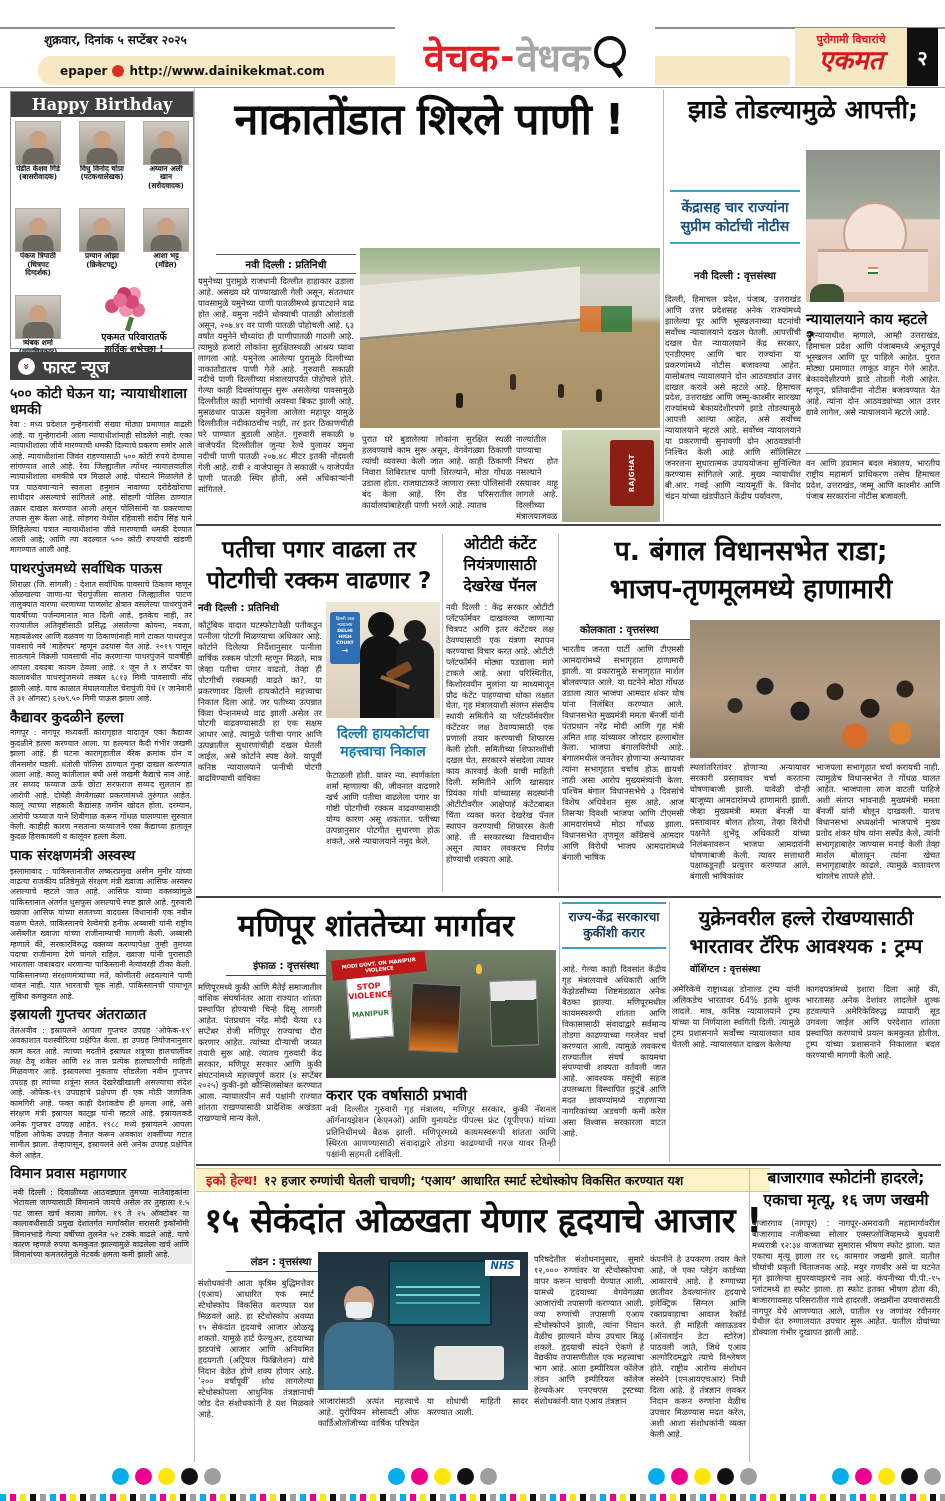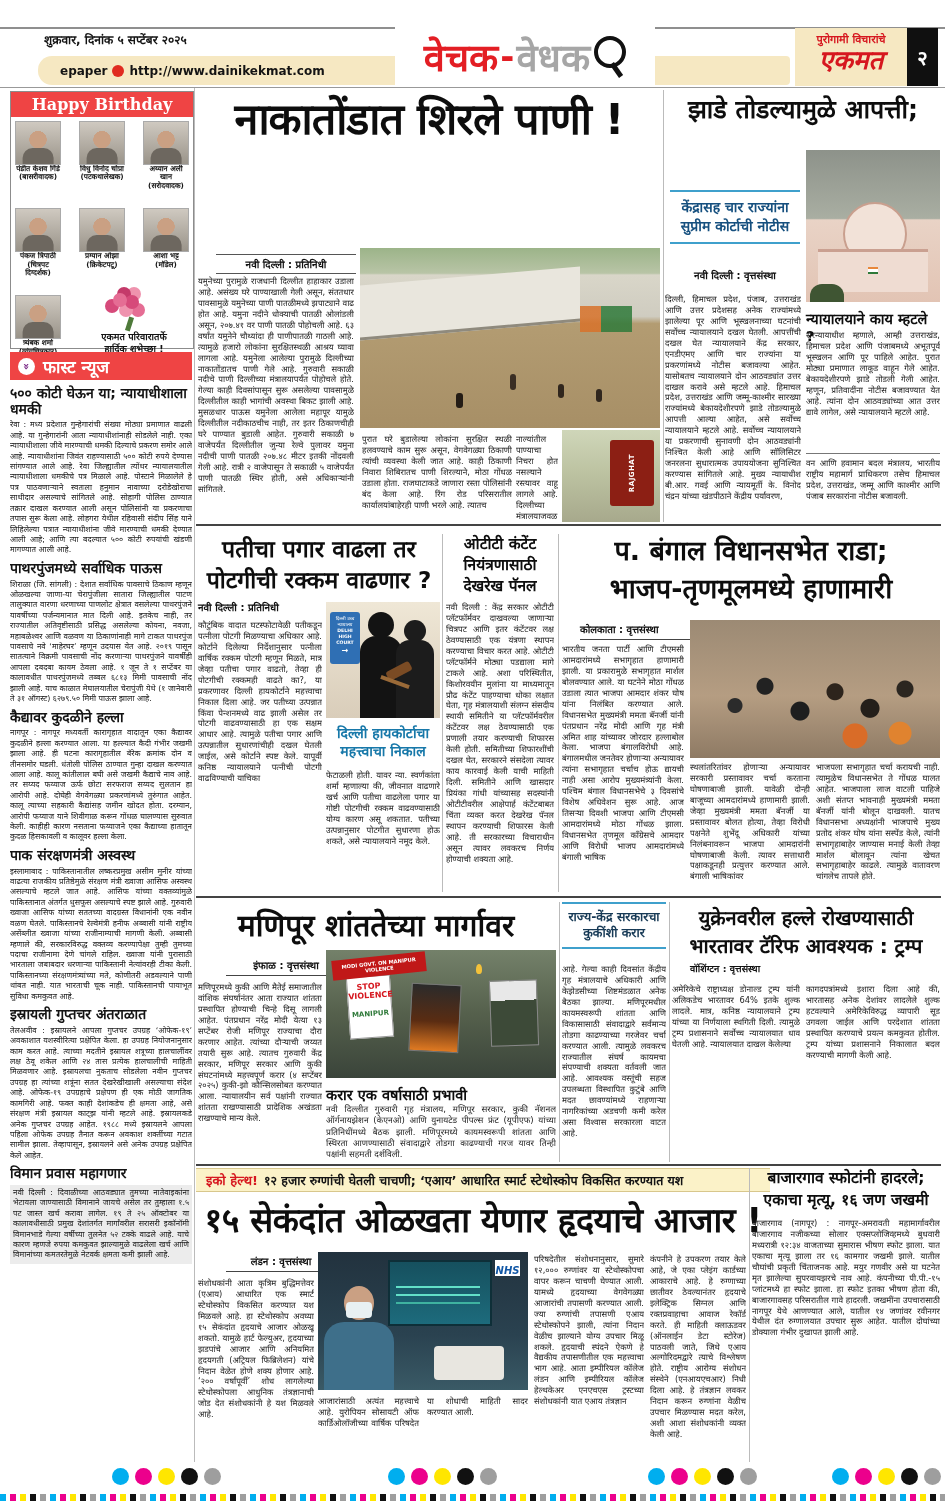--- a/index.html
+++ b/index.html
@@ -4,21 +4,21 @@
 <style>
 html,body{margin:0;padding:0;background:#e8e8e8}
 .page{position:relative;width:945px;height:1501px;background:#fff;overflow:hidden;
   font-family:"DejaVu Sans","Liberation Sans",sans-serif;color:#141414}
 .abs{position:absolute}
 .bt{font-size:8.3px;line-height:1.32;text-align:justify;color:#1c1c1c;overflow:hidden}
 .by{font-weight:bold;font-size:10px;color:#111}
 .rule-h{position:absolute;background:#777;height:1px}
 .rule-v{position:absolute;background:#bbb;width:1px}
 .center{text-align:center}
-.purple{background:#ef4444}
+.purple{background:#404040}
 .photo{position:absolute;overflow:hidden;background:#c8c1b2}
 .h900{font-weight:900;color:#0d0d0d}
 .dots{position:absolute;display:flex;gap:6px}
 .dot{width:17px;height:17px;border-radius:50%}
 .face{position:relative;border:1px solid #aaa;background:
   radial-gradient(circle at 50% 42%,#caa083 0 26%,rgba(0,0,0,0) 27%),
   linear-gradient(180deg,#cfc9c0 0%,#9a948a 100%)}
 .face:after{content:"";position:absolute;left:50%;bottom:0;transform:translateX(-50%);
   width:70%;height:38%;border-radius:10px 10px 0 0;background:#6d675f}
 </style>
@@ -276,21 +276,21 @@
   <div class="abs" style="left:196px;top:1168px;width:574px;height:24px;background:#fbf2c8;border-top:1px solid #d8c78c;border-bottom:1px solid #d8c78c;display:flex;align-items:center;gap:6px;padding-left:10px;box-sizing:border-box">
     <span style="color:#d6171f;font-weight:900;font-size:13px">इको हेल्थ!</span>
     <span style="font-weight:bold;font-size:12.5px">१२ हजार रुग्णांची घेतली चाचणी; ‘एआय’ आधारित स्मार्ट स्टेथोस्कोप विकसित करण्यात यश</span>
   </div>
   <div class="abs center h900" style="left:196px;top:1196px;width:574px;font-size:34px;letter-spacing:-0.5px">१५ सेकंदांत ओळखता येणार हृदयाचे आजार !</div>
   <div class="abs by center" style="left:226px;top:1254px;width:110px;border-bottom:1px solid #444;padding-bottom:3px">लंडन : वृत्तसंस्था</div>
   <div class="abs bt" style="left:198px;top:1278px;width:116px;height:184px">संशोधकांनी आता कृत्रिम बुद्धिमत्तेवर (एआय) आधारित एक स्मार्ट स्टेथोस्कोप विकसित करण्यात यश मिळवले आहे. हा स्टेथोस्कोप अवघ्या १५ सेकंदांत हृदयाचे आजार ओळखू शकतो. यामुळे हार्ट फेल्युअर, हृदयाच्या झडपांचे आजार आणि अनियमित हृदयगती (अट्रियल फिब्रिलेशन) यांचे निदान वेळेत होणे शक्य होणार आहे. ‘२०० वर्षांपूर्वी’ शोध लागलेल्या स्टेथोस्कोपला आधुनिक तंत्रज्ञानाची जोड देत संशोधकांनी हे यश मिळवले आहे.</div>
   <div class="photo" style="left:318px;top:1252px;width:210px;height:138px;background:linear-gradient(180deg,#22323e 0%,#2a4250 60%,#3a5a66 100%)">
     <div style="position:absolute;left:70px;top:8px;width:100px;height:62px;background:linear-gradient(180deg,#16505e,#1d6b7c);border:2px solid #0e2f38"></div>
     <div style="position:absolute;left:78px;top:34px;width:84px;height:2px;background:#62e0c8;box-shadow:0 8px 0 #62e0c8,0 16px 0 #3fb3a0"></div>
-    <div style="position:absolute;right:8px;top:8px;width:25px;height:16px;background:#fff;display:flex;align-items:flex-end;justify-content:center">
+    <div style="position:absolute;right:8px;top:8px;width:35px;height:16px;background:#fff;display:flex;align-items:flex-start;justify-content:center">
       <span style="color:#1157a6;font-weight:900;font-size:10px;font-style:italic">NHS</span>
     </div>
     <div style="position:absolute;left:26px;top:34px;width:30px;height:34px;border-radius:50%;background:#caa083"></div>
     <div style="position:absolute;left:28px;top:50px;width:26px;height:16px;border-radius:4px;background:#e8f0f2"></div>
     <div style="position:absolute;left:6px;top:70px;width:70px;height:68px;border-radius:20px 20px 0 0;background:#3e6f8a"></div>
     <div style="position:absolute;right:24px;bottom:10px;width:70px;height:34px;background:#e8e6e0;border-radius:4px"></div>
   </div>
   <div class="abs bt" style="left:318px;top:1396px;width:210px;height:66px;column-count:2;column-gap:8px">आजारांसाठी अत्यंत महत्त्वाचे आहे. युरोपियन सोसायटी ऑफ कार्डिओलॉजीच्या वार्षिक परिषदेत या शोधाची माहिती सादर करण्यात आली.</div>
   <div class="abs bt" style="left:534px;top:1254px;width:110px;height:208px">परिषदेतील संशोधनानुसार, सुमारे १२,००० रुग्णांवर या स्टेथोस्कोपचा वापर करून चाचणी घेण्यात आली. यामध्ये हृदयाच्या वेगवेगळ्या आजारांची तपासणी करण्यात आली. ज्या रुग्णांची तपासणी एआय स्टेथोस्कोपने झाली, त्यांना निदान वेळीच झाल्याने योग्य उपचार मिळू शकले. हृदयाची स्पंदने ऐकणे हे वैद्यकीय तपासणीतील एक महत्त्वाचा भाग आहे. आता इम्पीरियल कॉलेज लंडन आणि इम्पीरियल कॉलेज हेल्थकेअर एनएचएस ट्रस्टच्या संशोधकांनी यात एआय तंत्रज्ञान</div>
   <div class="abs bt" style="left:650px;top:1254px;width:96px;height:208px">कंपनीने हे उपकरण तयार केले आहे, जे एका प्लेइंग कार्डच्या आकाराचे आहे. हे रुग्णाच्या छातीवर ठेवल्यानंतर हृदयाचे इलेक्ट्रिक सिग्नल आणि रक्तप्रवाहाचा आवाज रेकॉर्ड करते. ही माहिती क्लाऊडवर (ऑनलाईन डेटा स्टोरेज) पाठवली जाते, जिथे एआय अल्गोरिदमद्वारे त्याचे विश्लेषण होते. राष्ट्रीय आरोग्य संशोधन संस्थेने (एनआयएचआर) निधी दिला आहे. हे तंत्रज्ञान लवकर निदान करून रुग्णांना वेळीच उपचार मिळण्यास मदत करेल, अशी आशा संशोधकांनी व्यक्त केली आहे.</div>

